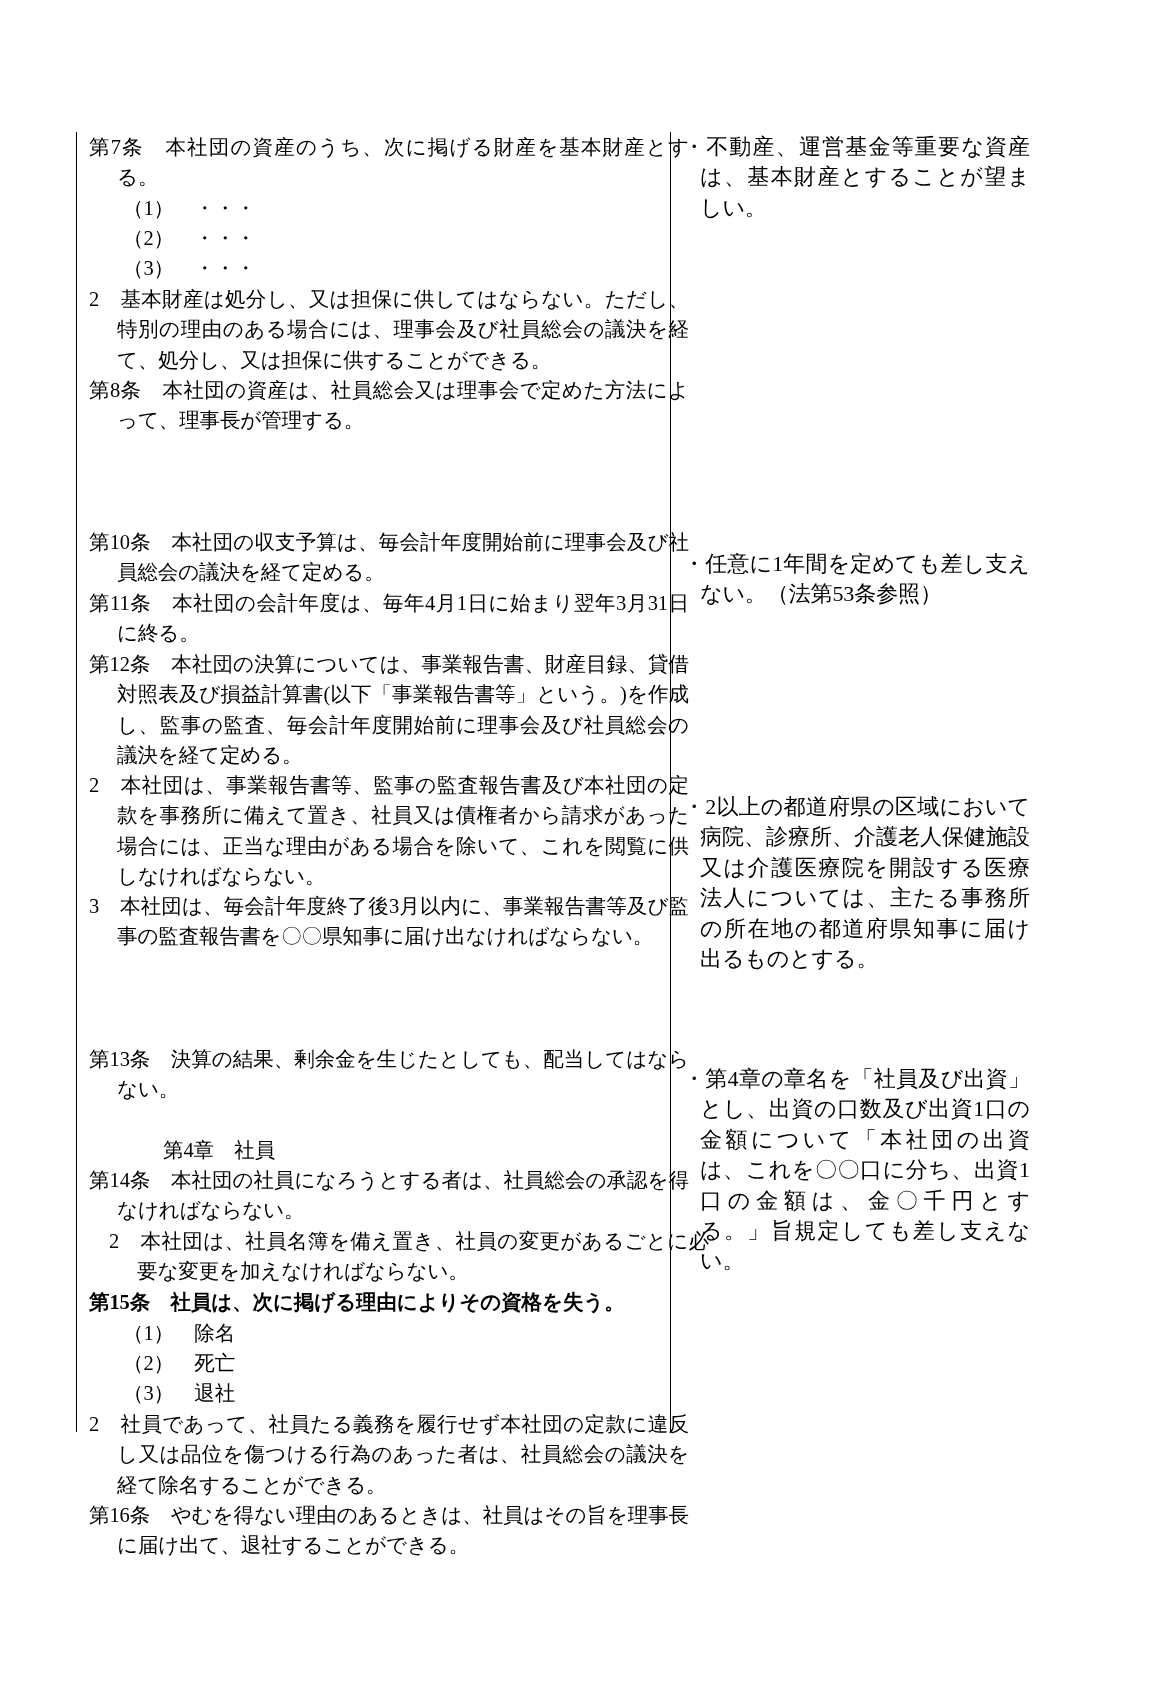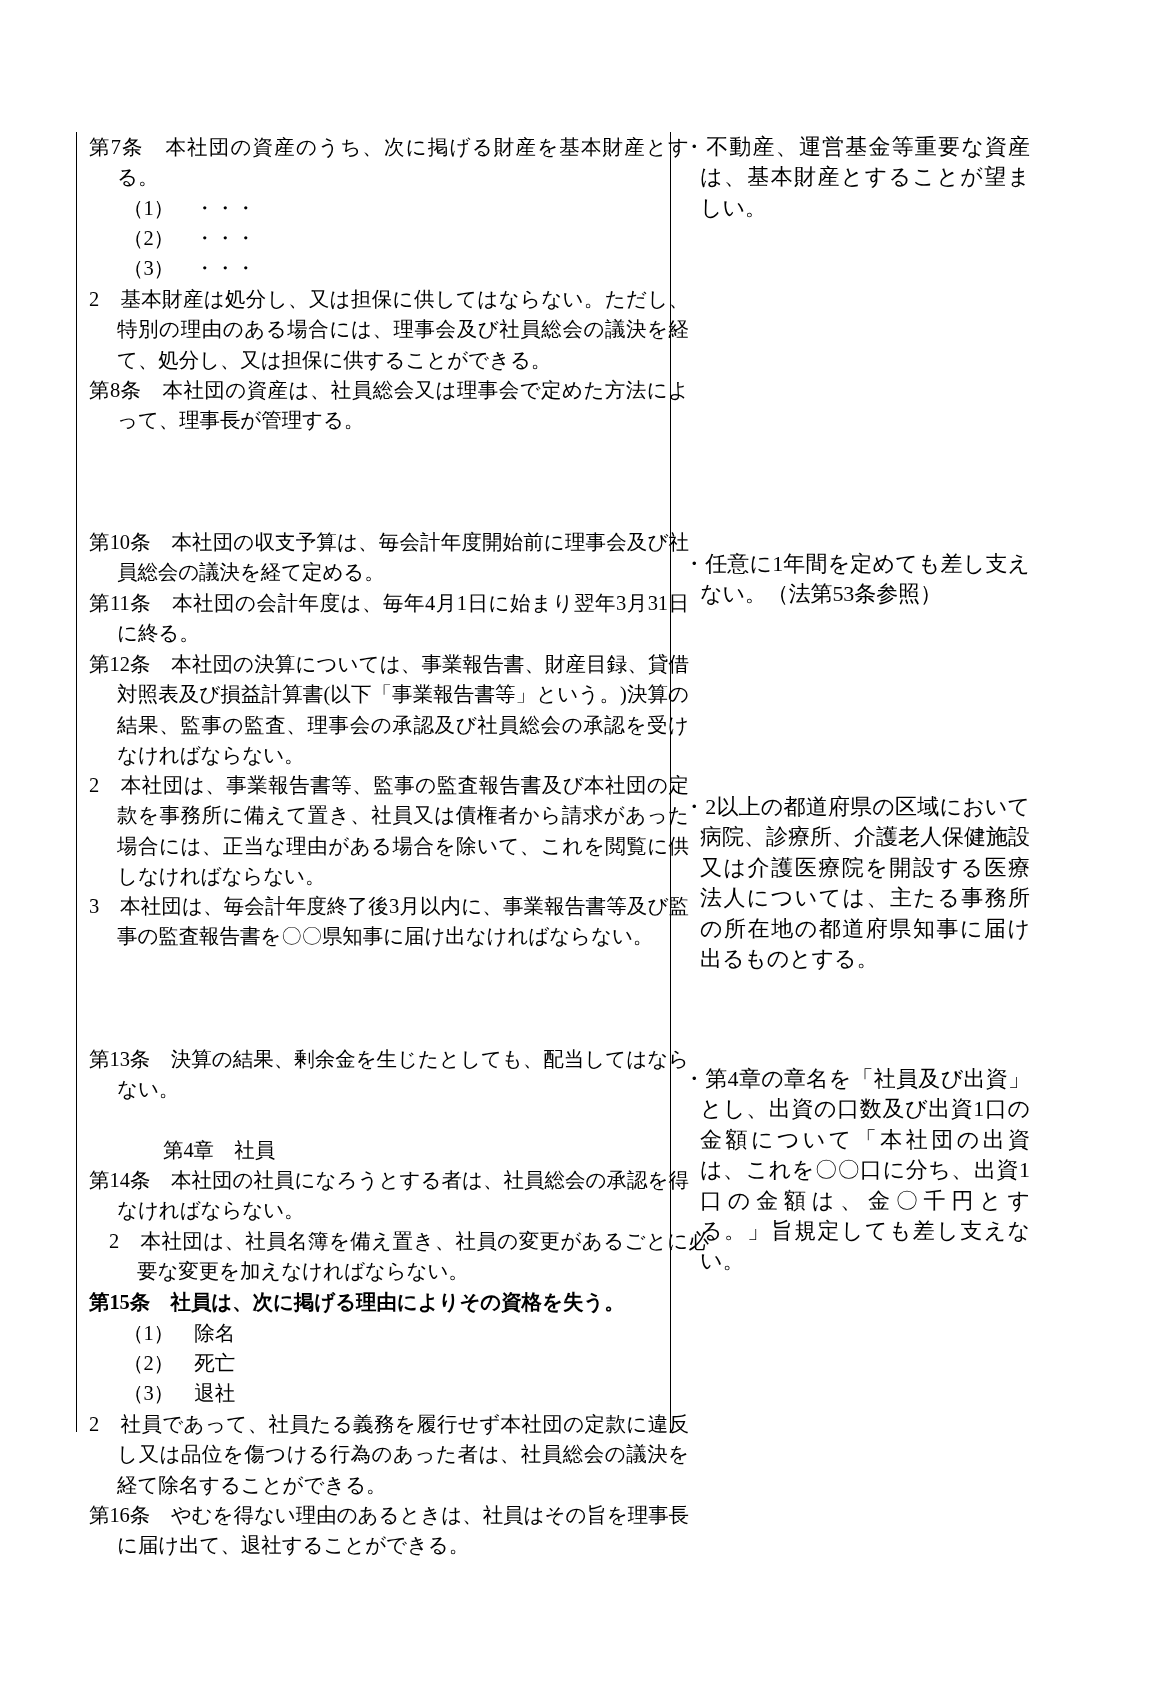--- a/index.html
+++ b/index.html
@@ -82,21 +82,21 @@
 
       <div class="blk hang2" style="top:152px;">2　基本財産は処分し、又は担保に供してはならない。ただし、特別の理由のある場合には、理事会及び社員総会の議決を経て、処分し、又は担保に供することができる。</div>
 
       <div class="blk hang1" style="top:243px;">第8条　本社団の資産は、社員総会又は理事会で定めた方法によって、理事長が管理する。</div>
 
 
       <div class="blk hang1" style="top:395px;">第10条　本社団の収支予算は、毎会計年度開始前に理事会及び社員総会の議決を経て定める。</div>
 
       <div class="blk hang1" style="top:456px;">第11条　本社団の会計年度は、毎年4月1日に始まり翌年3月31日に終る。</div>
 
-      <div class="blk hang1" style="top:517px;">第12条　本社団の決算については、事業報告書、財産目録、貸借対照表及び損益計算書(以下「事業報告書等」という。)決算の結果、監事の監査、理事会の承認及び社員総会の承認を受けなければならない。</div>
+      <div class="blk hang1" style="top:517px;">第12条　本社団の決算については、事業報告書、財産目録、貸借対照表及び損益計算書(以下「事業報告書等」という。)を作成し、監事の監査、毎会計年度開始前に理事会及び社員総会の議決を経て定める。</div>
 
       <div class="blk hang2" style="top:638px;">2　本社団は、事業報告書等、監事の監査報告書及び本社団の定款を事務所に備えて置き、社員又は債権者から請求があった場合には、正当な理由がある場合を除いて、これを閲覧に供しなければならない。</div>
 
       <div class="blk hang2" style="top:759px;">3　本社団は、毎会計年度終了後3月以内に、事業報告書等及び監事の監査報告書を〇〇県知事に届け出なければならない。</div>
 
       <div class="blk hang1" style="top:912px;">第13条　決算の結果、剰余金を生じたとしても、配当してはならない。</div>
 
       <div class="blk chapter" style="top:1003px;">第4章　社員</div>
 
       <div class="blk hang1" style="top:1033px;">第14条　本社団の社員になろうとする者は、社員総会の承認を得なければならない。</div>

